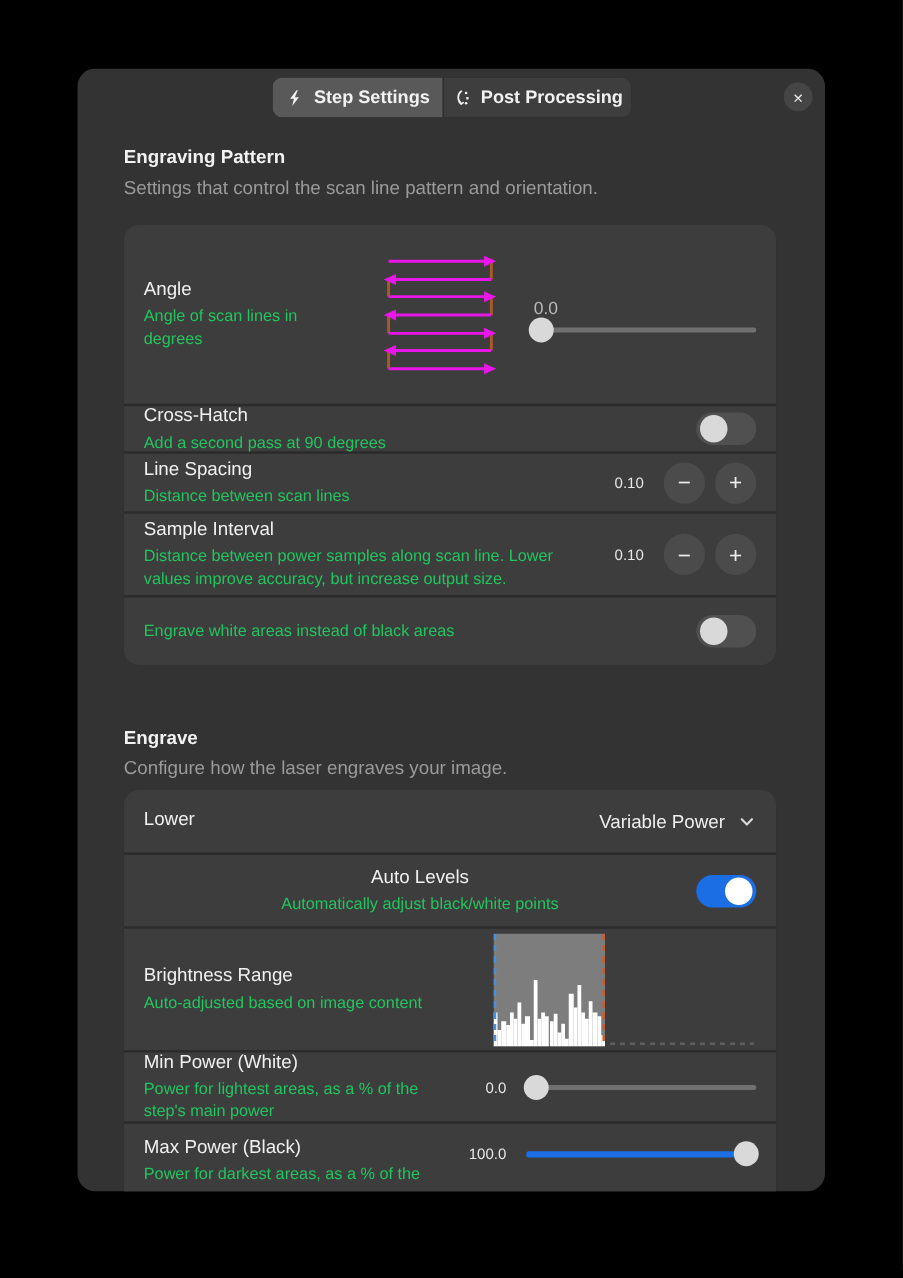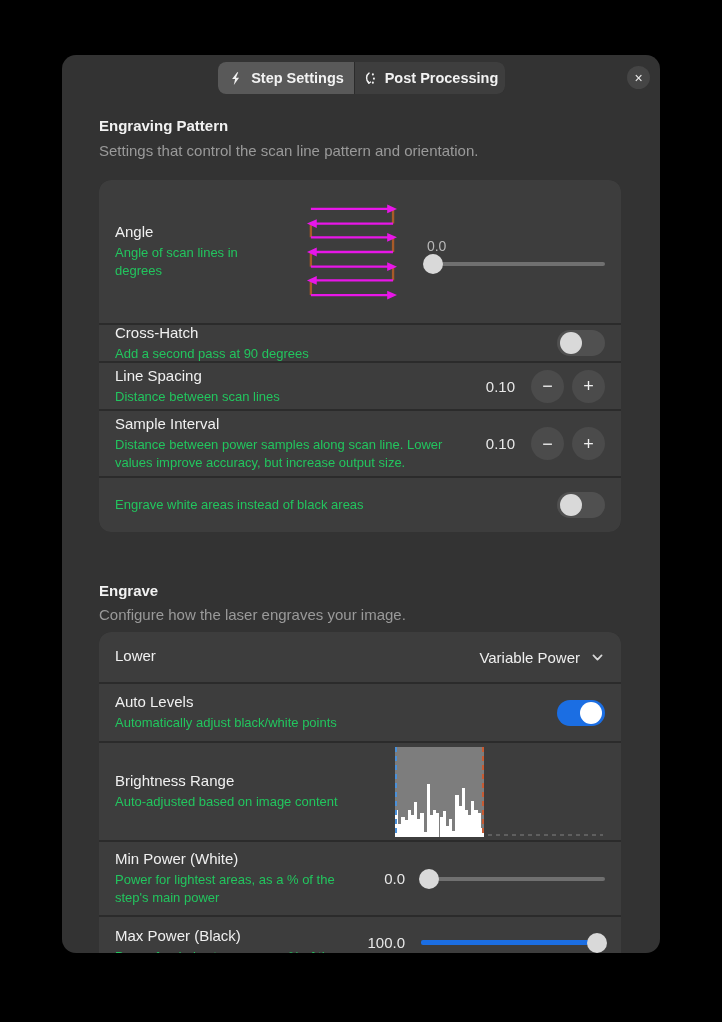--- a/index.html
+++ b/index.html
@@ -29,42 +29,42 @@
 
   
   .card { position:absolute; left:37px; width:522px; border-radius:12px;
           overflow:hidden; background:#2b2b2b; }
   .card1 { top:125px; } .card2 { top:577px; }
   .row { background:#3d3d3d; display:flex; align-items:center;
          padding:0 16px; }
   .row + .row { margin-top:2px; }
   .r-angle{height:143px;} .r-cross{height:36px;} .r-line{height:46px;}
   .r-sample{height:65px;} .r-invert{height:54px;}
-  .r-mode{height:50px;} .r-auto{height:57px;} .r-bright{height:97px;}
-  .r-min{height:73px;justify-content:space-between;} .r-max{height:73px; align-items:flex-start;}
+  .r-mode{height:50px;} .r-auto{height:57px;text-align:center;} .r-bright{height:97px;}
+  .r-min{height:55px;justify-content:space-between;} .r-max{height:73px; align-items:flex-start;}
 
   .lbl { flex:1; }
   .lbl .t { font-size:15px; color:#f0f0f0; margin-bottom:4px; }
   .lbl .d { font-size:13px; color:#22c55e; line-height:1.35; }
   .r-angle  .lbl { flex:none; width:152px; }
   .r-sample .lbl .d { max-width:352px; }
   .r-min    .lbl .d { max-width:238px; }
   .r-max    .lbl { padding-top:10px; }
   .r-max    .lbl .d { max-width:238px; }
 
   
   .toggle { width:48px; height:26px; border-radius:13px; position:relative; }
   .toggle.off { background:#505050; }
   .toggle.on  { background:var(--accent,#1b6ee3); }
   .toggle::after { content:""; position:absolute; top:2px; width:22px; height:22px; border-radius:50%; }
   .toggle.off::after { left:3px; background:#d9d9d9; }
   .toggle.on::after  { right:3px; background:#ffffff; }
 
   
-  .val { font-size:15px; color:#e8e8e8; margin-right:16px; }
+  .val { font-size:12px; color:#e8e8e8; margin-right:16px; }
   .step-btn { width:33px; height:33px; border-radius:50%; background:#4b4b4b;
               color:#efefef; display:flex; align-items:center; justify-content:center;
               font-size:18px; line-height:1; }
   .step-btn + .step-btn { margin-left:8px; }
 
   
   .slider-group { width:184px; }
   .slider-val { font-size:14px; color:#b8b8b8; margin:0 0 8px 2px; }
   .track { position:relative; height:4px; background:#707070; border-radius:2px; }
   .track.filled { background:var(--accent,#1b6ee3); height:5px; }

